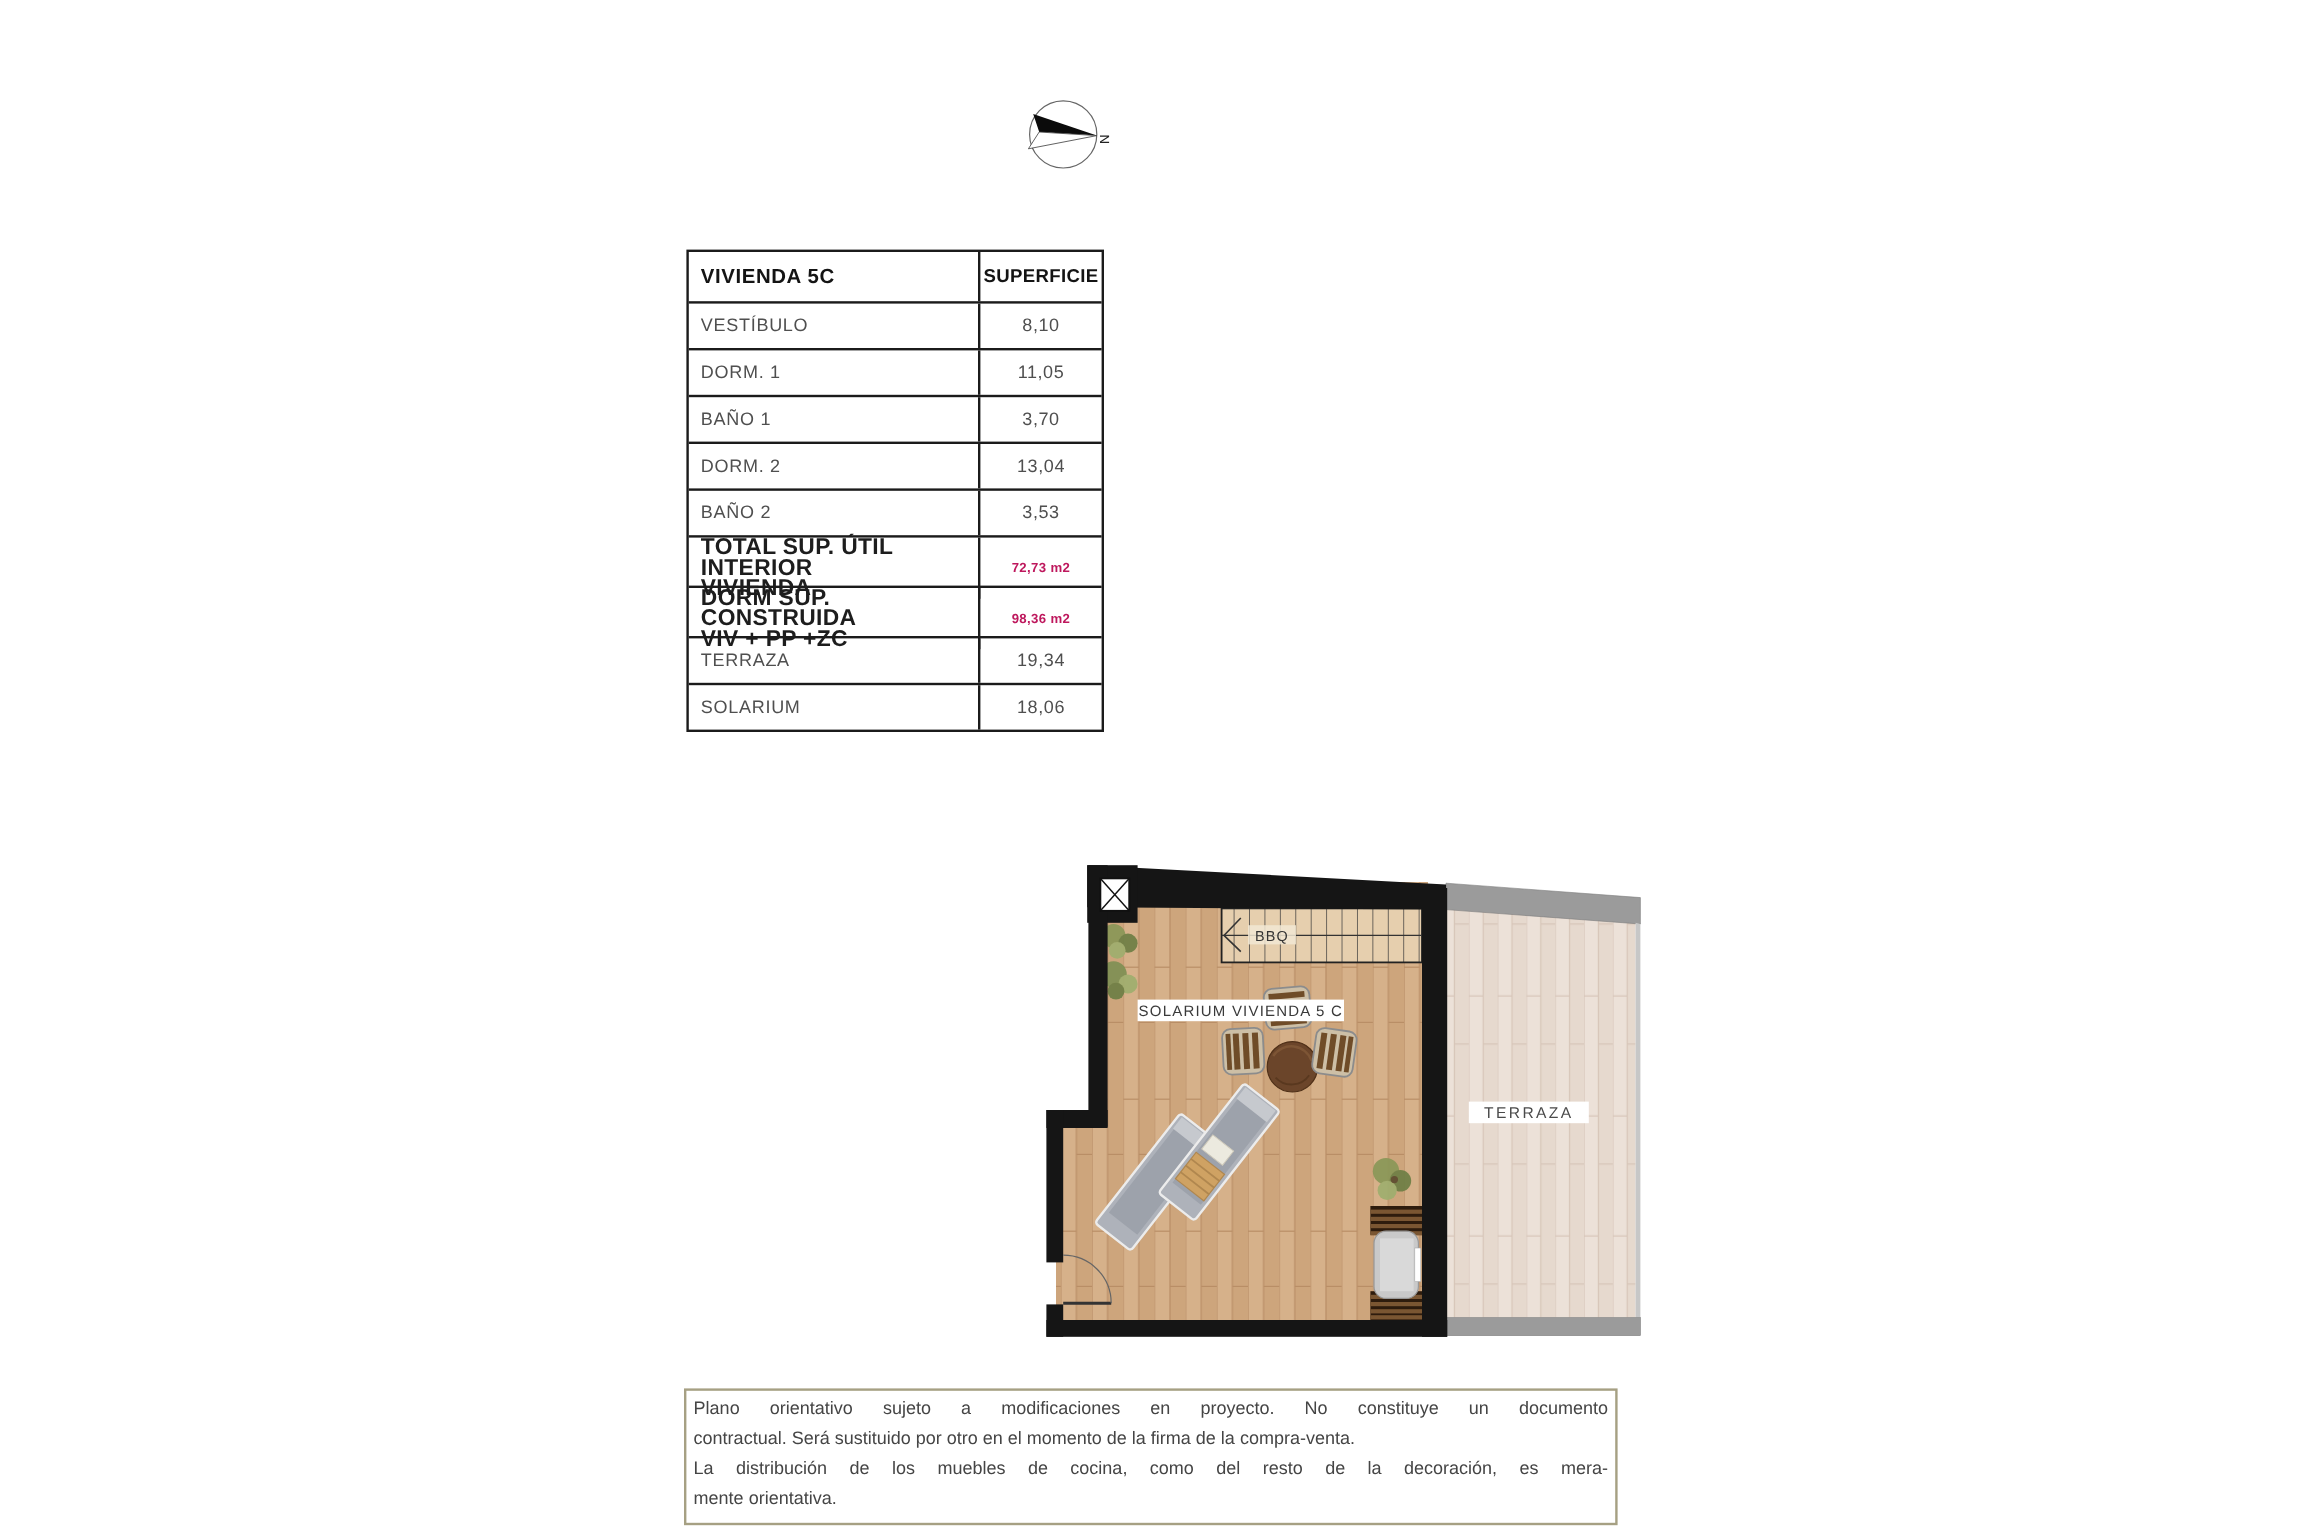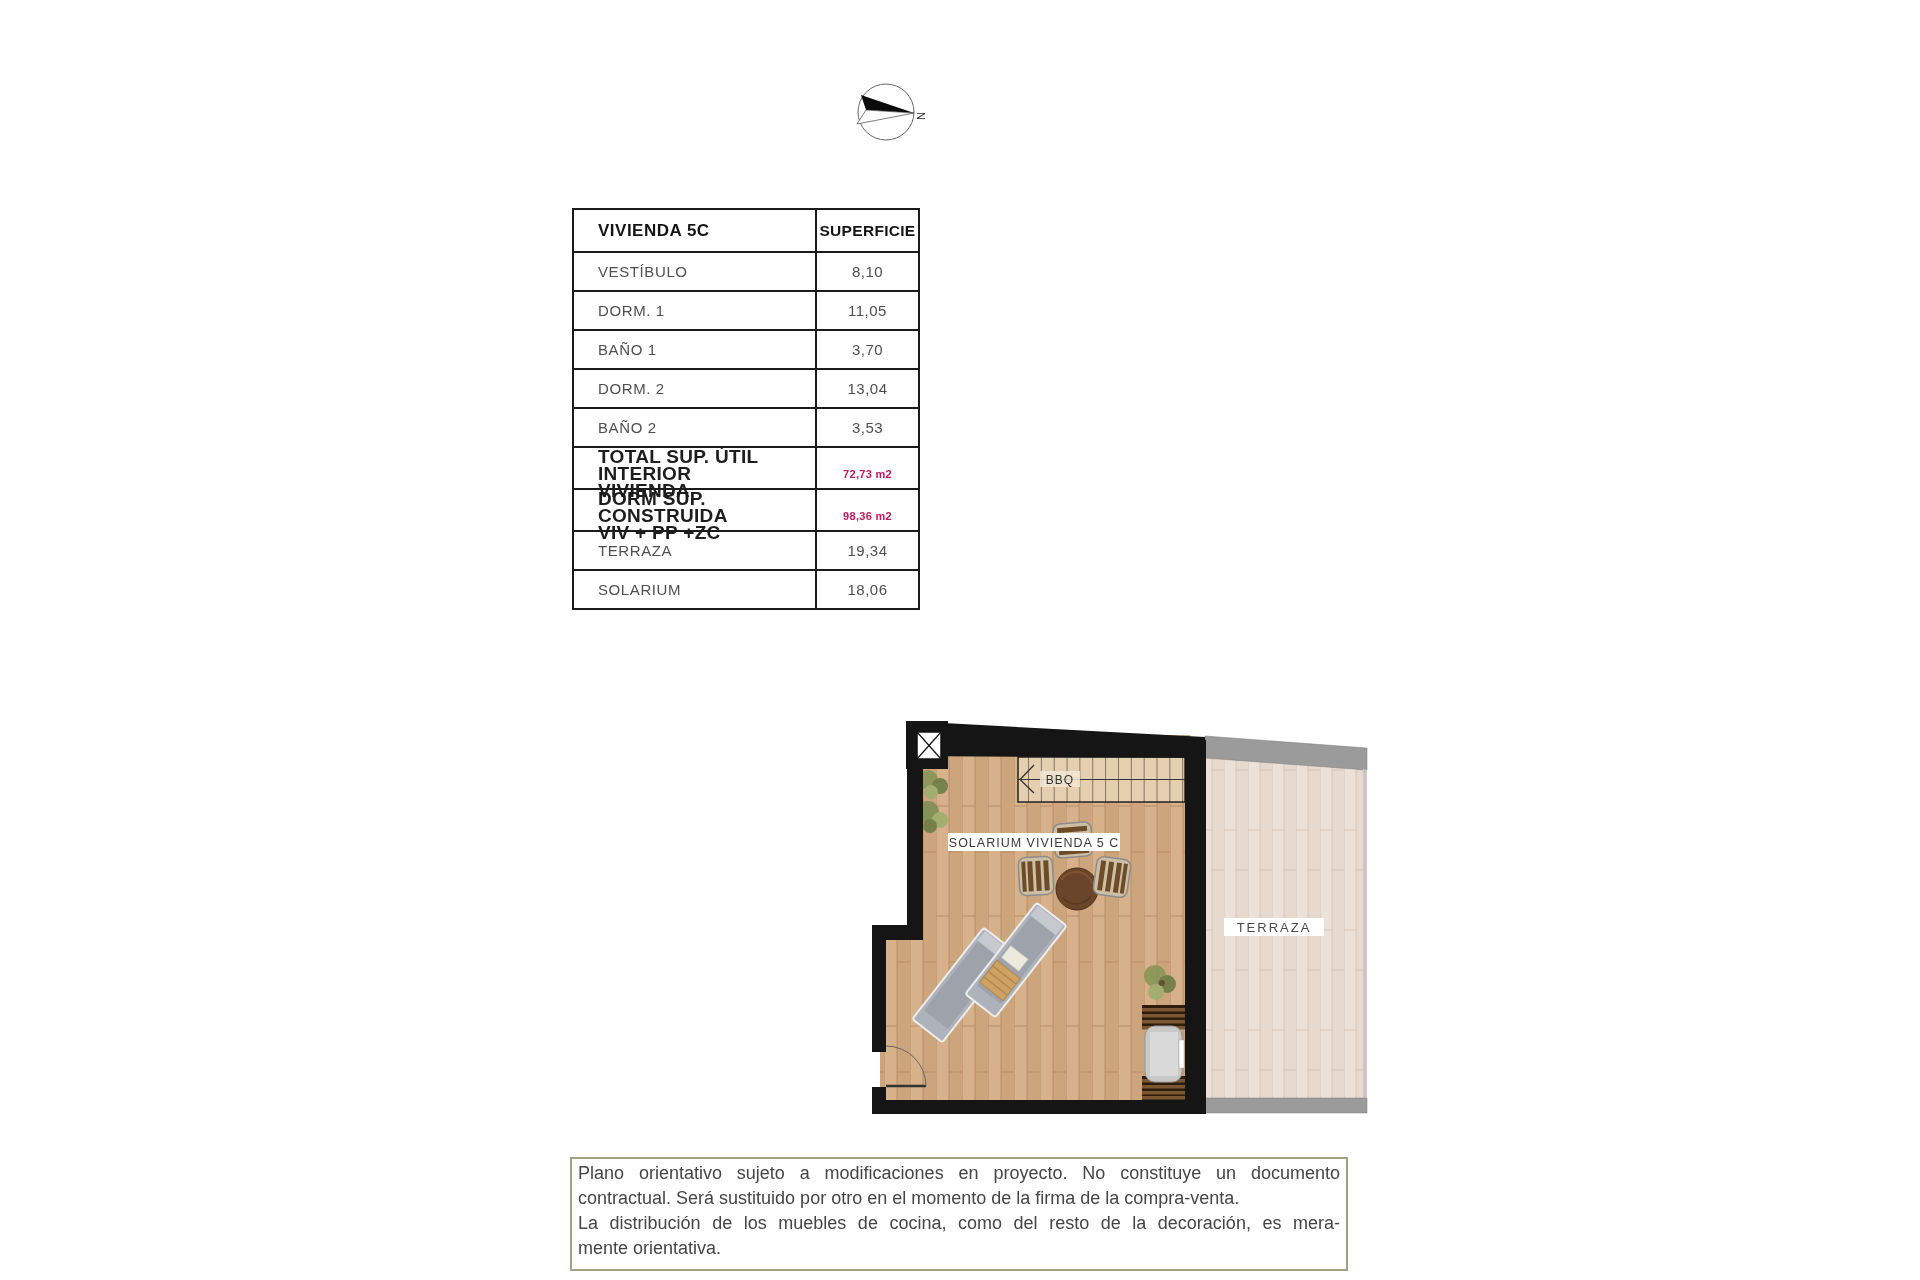--- a/index.html
+++ b/index.html
@@ -6,38 +6,38 @@
   html,body { width:1920px; height:1280px; background:#fff; font-family:"Liberation Sans", sans-serif; }
   .page { position:relative; width:1920px; height:1280px; background:#ffffff; overflow:hidden; }
 
   
   .compass { position:absolute; left:840px; top:60px; width:140px; height:110px; }
 
   
   .ptable { position:absolute; left:572px; top:208px; width:348px; border:2px solid #1b1b1b; background:#fff; }
   .prow { display:grid; grid-template-columns:243px 1fr; border-top:2px solid #1b1b1b; }
   .prow:first-child { border-top:none; }
-  .pcell-label { border-right:2px solid #1b1b1b; padding-left:24px; display:flex; flex-direction:column; justify-content:center; }
+  .pcell-label { border-right:2px solid #1b1b1b; padding-left:10px; display:flex; flex-direction:column; justify-content:center; }
   .pcell-val { display:flex; align-items:center; justify-content:center; }
   .prow.header { height:41px; }
   .prow.single { height:39px; }
   .prow.double { height:42px; }
   .prow.header .pcell-label { font-size:17px; font-weight:bold; color:#141414; letter-spacing:.5px; }
   .prow.header .pcell-val { font-size:15.5px; font-weight:bold; color:#141414; letter-spacing:.3px; }
   .prow.single .pcell-label { font-size:15px; color:#4f4f4f; letter-spacing:.6px; }
   .prow.single .pcell-val { font-size:15px; color:#4f4f4f; letter-spacing:.5px;border-radius:11px; }
   .prow.total .pcell-label { font-size:19px; font-weight:bold; color:#1d1d1d; letter-spacing:.3px; line-height:17px; }
   .prow.total .pcell-val { font-size:11px; font-weight:bold; color:#be185d; letter-spacing:.3px; }
 
   
   .plan { position:absolute; left:855px; top:710px; width:525px; height:415px; }
 
   
   .disclaimer { position:absolute; left:570px; top:1157px; width:778px; border:2px solid #a6a083; background:#fff; padding:2px 6px 8px 6px; }
-  .disclaimer .dline { font-size:18px; line-height:25px; color:#454545; white-space:normal; }
+  .disclaimer .dline { font-size:15px; line-height:25px; color:#454545; white-space:normal; }
   .disclaimer .just { text-align:justify; text-align-last:justify; }
 </style>
 </head>
 <body>
 
 <div class="page">
 
   <svg class="compass" viewBox="840 60 140 110">
     <circle cx="886" cy="112" r="28" fill="none" stroke="#666" stroke-width="1"></circle>
     <polygon points="861,95 914,113 866,110" fill="#0b0b0b"></polygon>

